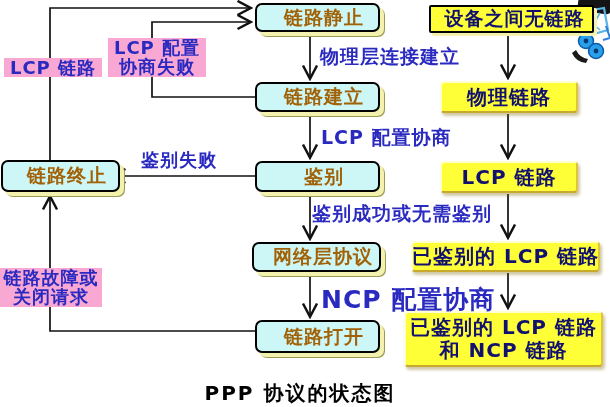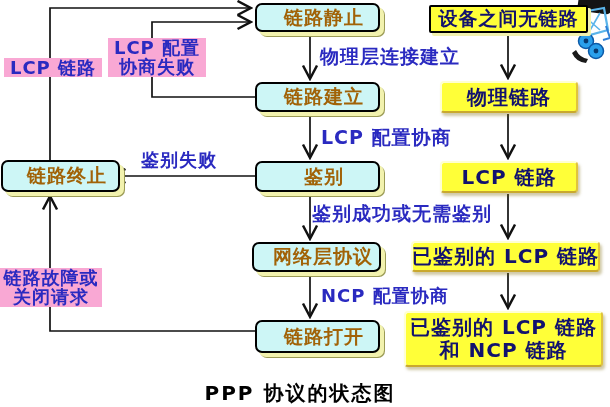--- a/index.html
+++ b/index.html
@@ -17,21 +17,21 @@
     box-shadow:4px 4px 0 #f2f2ae,5px 5px 0 #9b9b55;
     color:#a16207;font-size:19px;letter-spacing:1px;padding-left:13px;
   }
   .yellow{
     background:#ffff38;border-radius:4px;
     border-top:2px solid #ffffd2;border-left:2px solid #ffffd2;
     border-bottom:2px solid #c9a82e;border-right:2px solid #e0c33c;
     box-shadow:2px 3px 3px rgba(120,100,0,0.35);
     color:#12126e;font-size:20px;letter-spacing:1px;
   }
-  .yellow.bordered{border:2px solid #000;box-shadow:3px 3px 0 #f2f2ae;border-radius:2px;}
+  .yellow.bordered{border:2px solid #000;box-shadow:3px 3px 0 #f2f2ae;border-radius:2px;padding-left:6px;}
   .lbl{
     position:absolute;z-index:4;color:#2a2ac0;font-weight:bold;font-size:18px;
     line-height:1.08;white-space:nowrap;letter-spacing:1px;
   }
   .lbl.bg{background:#f9a8d4;padding:0 1px;}
   .lbl.center{text-align:center;}
   #title{
     position:absolute;z-index:4;left:170px;top:380px;width:260px;text-align:center;
     color:#000;font-weight:bold;font-size:20px;letter-spacing:2px;white-space:nowrap;
   }
@@ -102,20 +102,20 @@
     <div>LCP 链路</div>
   </div>
   <div class="lbl bg center" style="left:108px;top:38px;width:96px;">
     <div>LCP 配置</div>
     <div>协商失败</div>
   </div>
   <div class="lbl" style="left:320px;top:46px;font-size:19px;">物理层连接建立</div>
   <div class="lbl" style="left:321px;top:127px;font-size:19px;">LCP 配置协商</div>
   <div class="lbl" style="left:141px;top:150px;">鉴别失败</div>
   <div class="lbl" style="left:312px;top:203px;font-size:19px;">鉴别成功或无需鉴别</div>
-  <div class="lbl" style="left:321px;top:286px;font-size:18px;">NCP 配置协商</div>
+  <div class="lbl" style="left:321px;top:286px;font-size:25px;">NCP 配置协商</div>
   <div class="lbl bg center" style="left:0px;top:236px;width:100px;margin-top:32px;">
     <div>链路故障或</div>
     <div>关闭请求</div>
   </div>
 
   <div id="title">PPP 协议的状态图</div>
 </div>
 
 </body></html>

